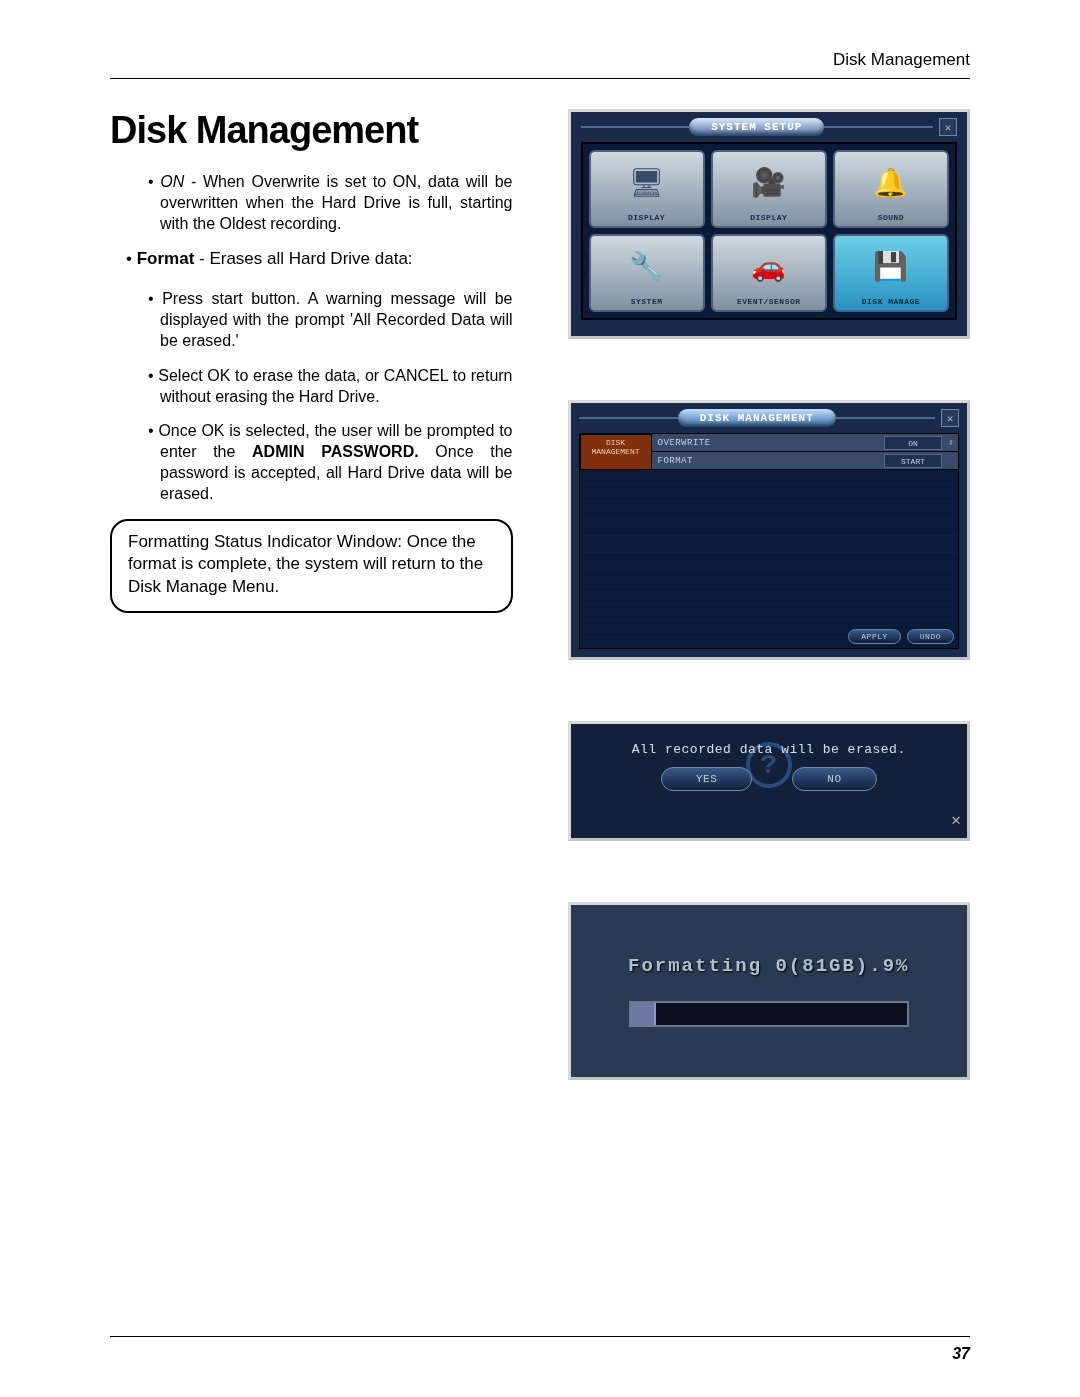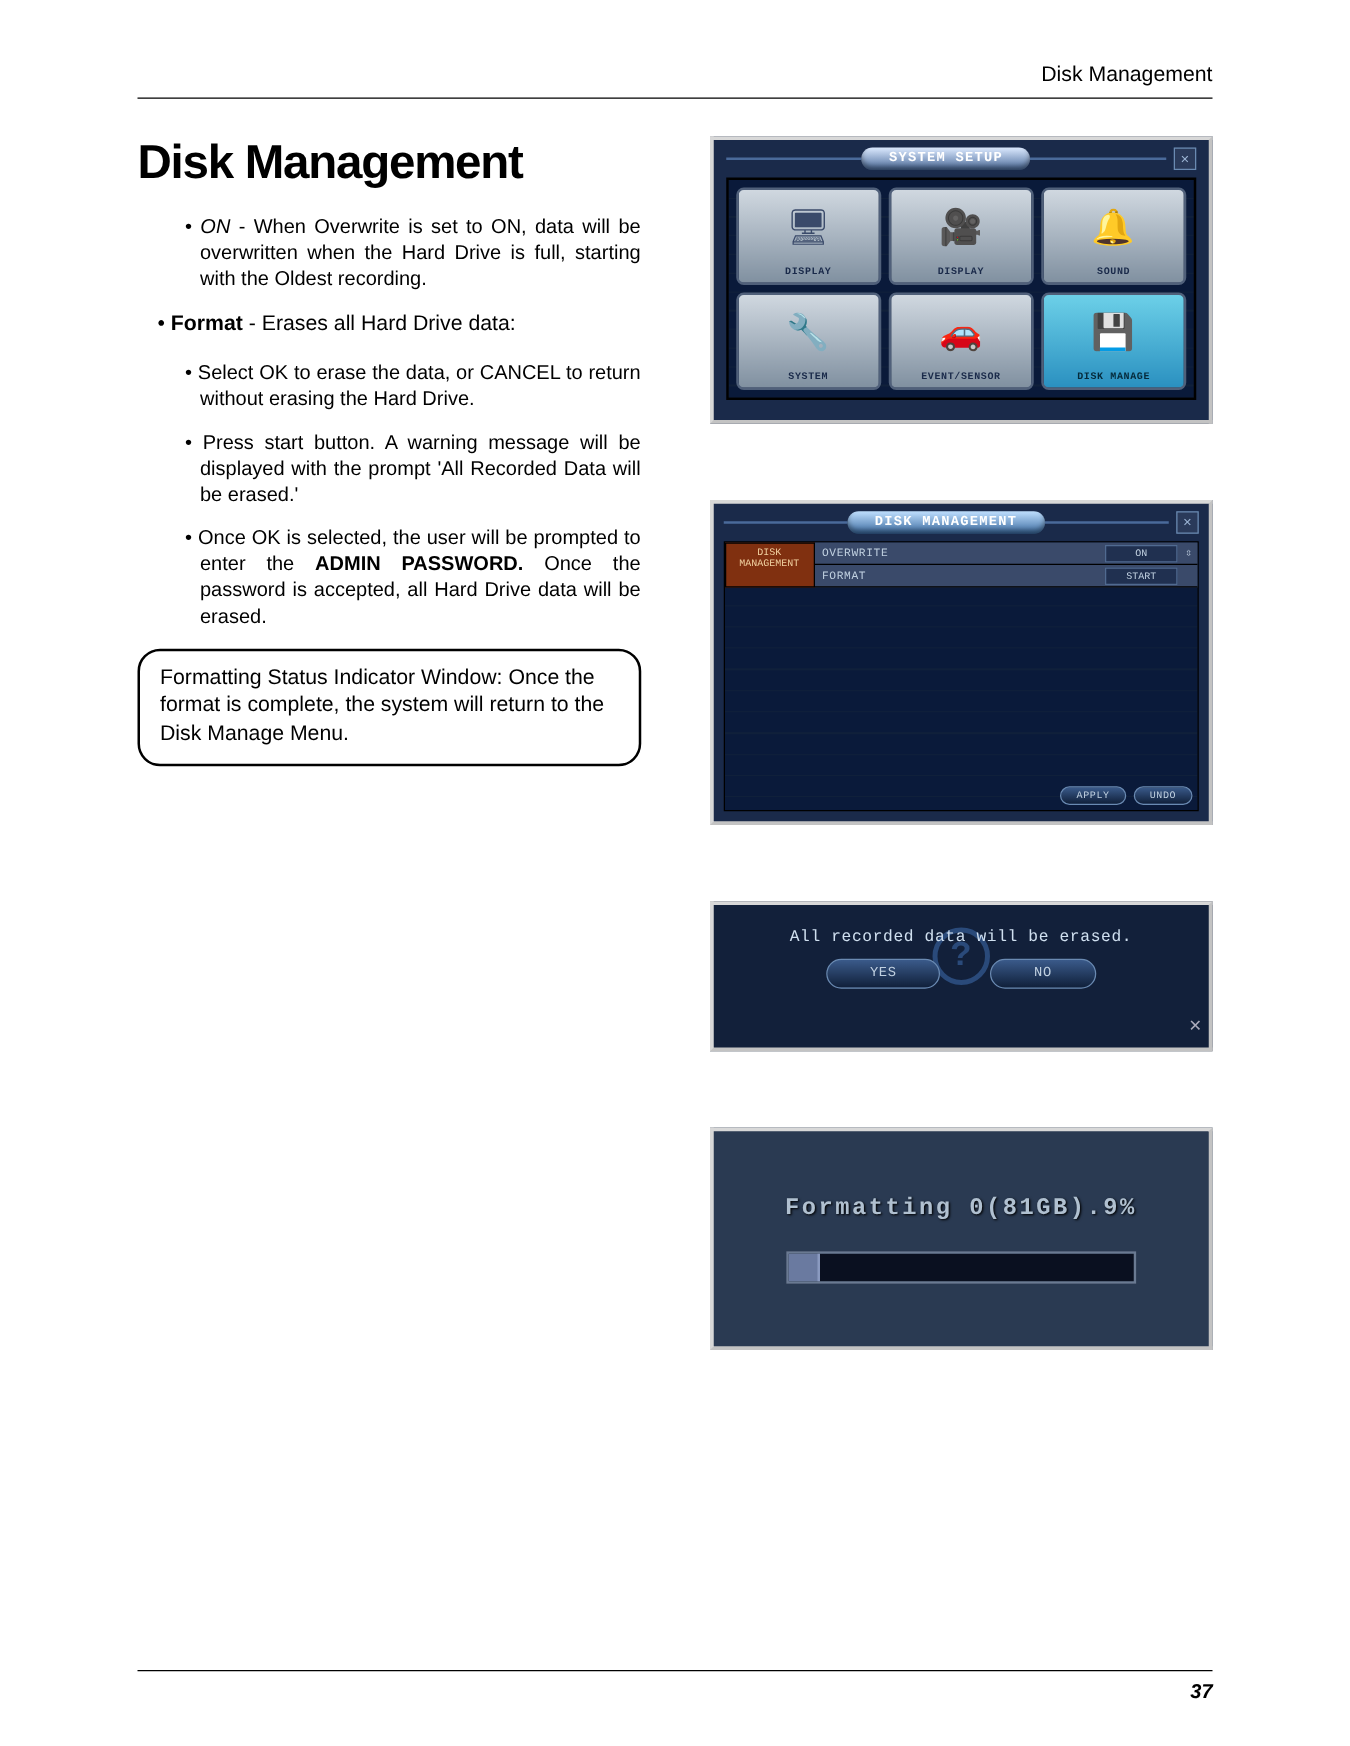--- a/index.html
+++ b/index.html
@@ -217,22 +217,22 @@
   <div class="left-col">
     <h1>Disk Management</h1>
 
     <p class="bullet-sub">
       • <span class="italic">ON</span><span> - When Overwrite is set to ON, data will be overwritten when the Hard Drive is full, starting with the Oldest recording.</span>
     </p>
 
     <p class="bullet-main">
       • <span class="bold">Format</span><span> - Erases all Hard Drive data:</span>
     </p>
+    <p class="bullet-sub">• <span>Press start button. A warning message will be displayed with the prompt 'All Recorded Data will be erased.'</span></p>
     <p class="bullet-sub">• <span>Select OK to erase the data, or CANCEL to return without erasing the Hard Drive.</span></p>
-    <p class="bullet-sub">• <span>Press start button. A warning message will be displayed with the prompt 'All Recorded Data will be erased.'</span></p>
     <p class="bullet-sub">• <span>Once OK is selected, the user will be prompted to enter the </span><span class="bold">ADMIN PASSWORD.</span><span> Once the password is accepted, all Hard Drive data will be erased.</span></p>
 
     <div class="note-box">Formatting Status Indicator Window: Once the format is complete, the system will return to the Disk Manage Menu.</div>
   </div>
 
   <div class="right-col">
 
     <div class="shot shot1">
       <div class="title-bar">
         <div class="title-line"></div>

